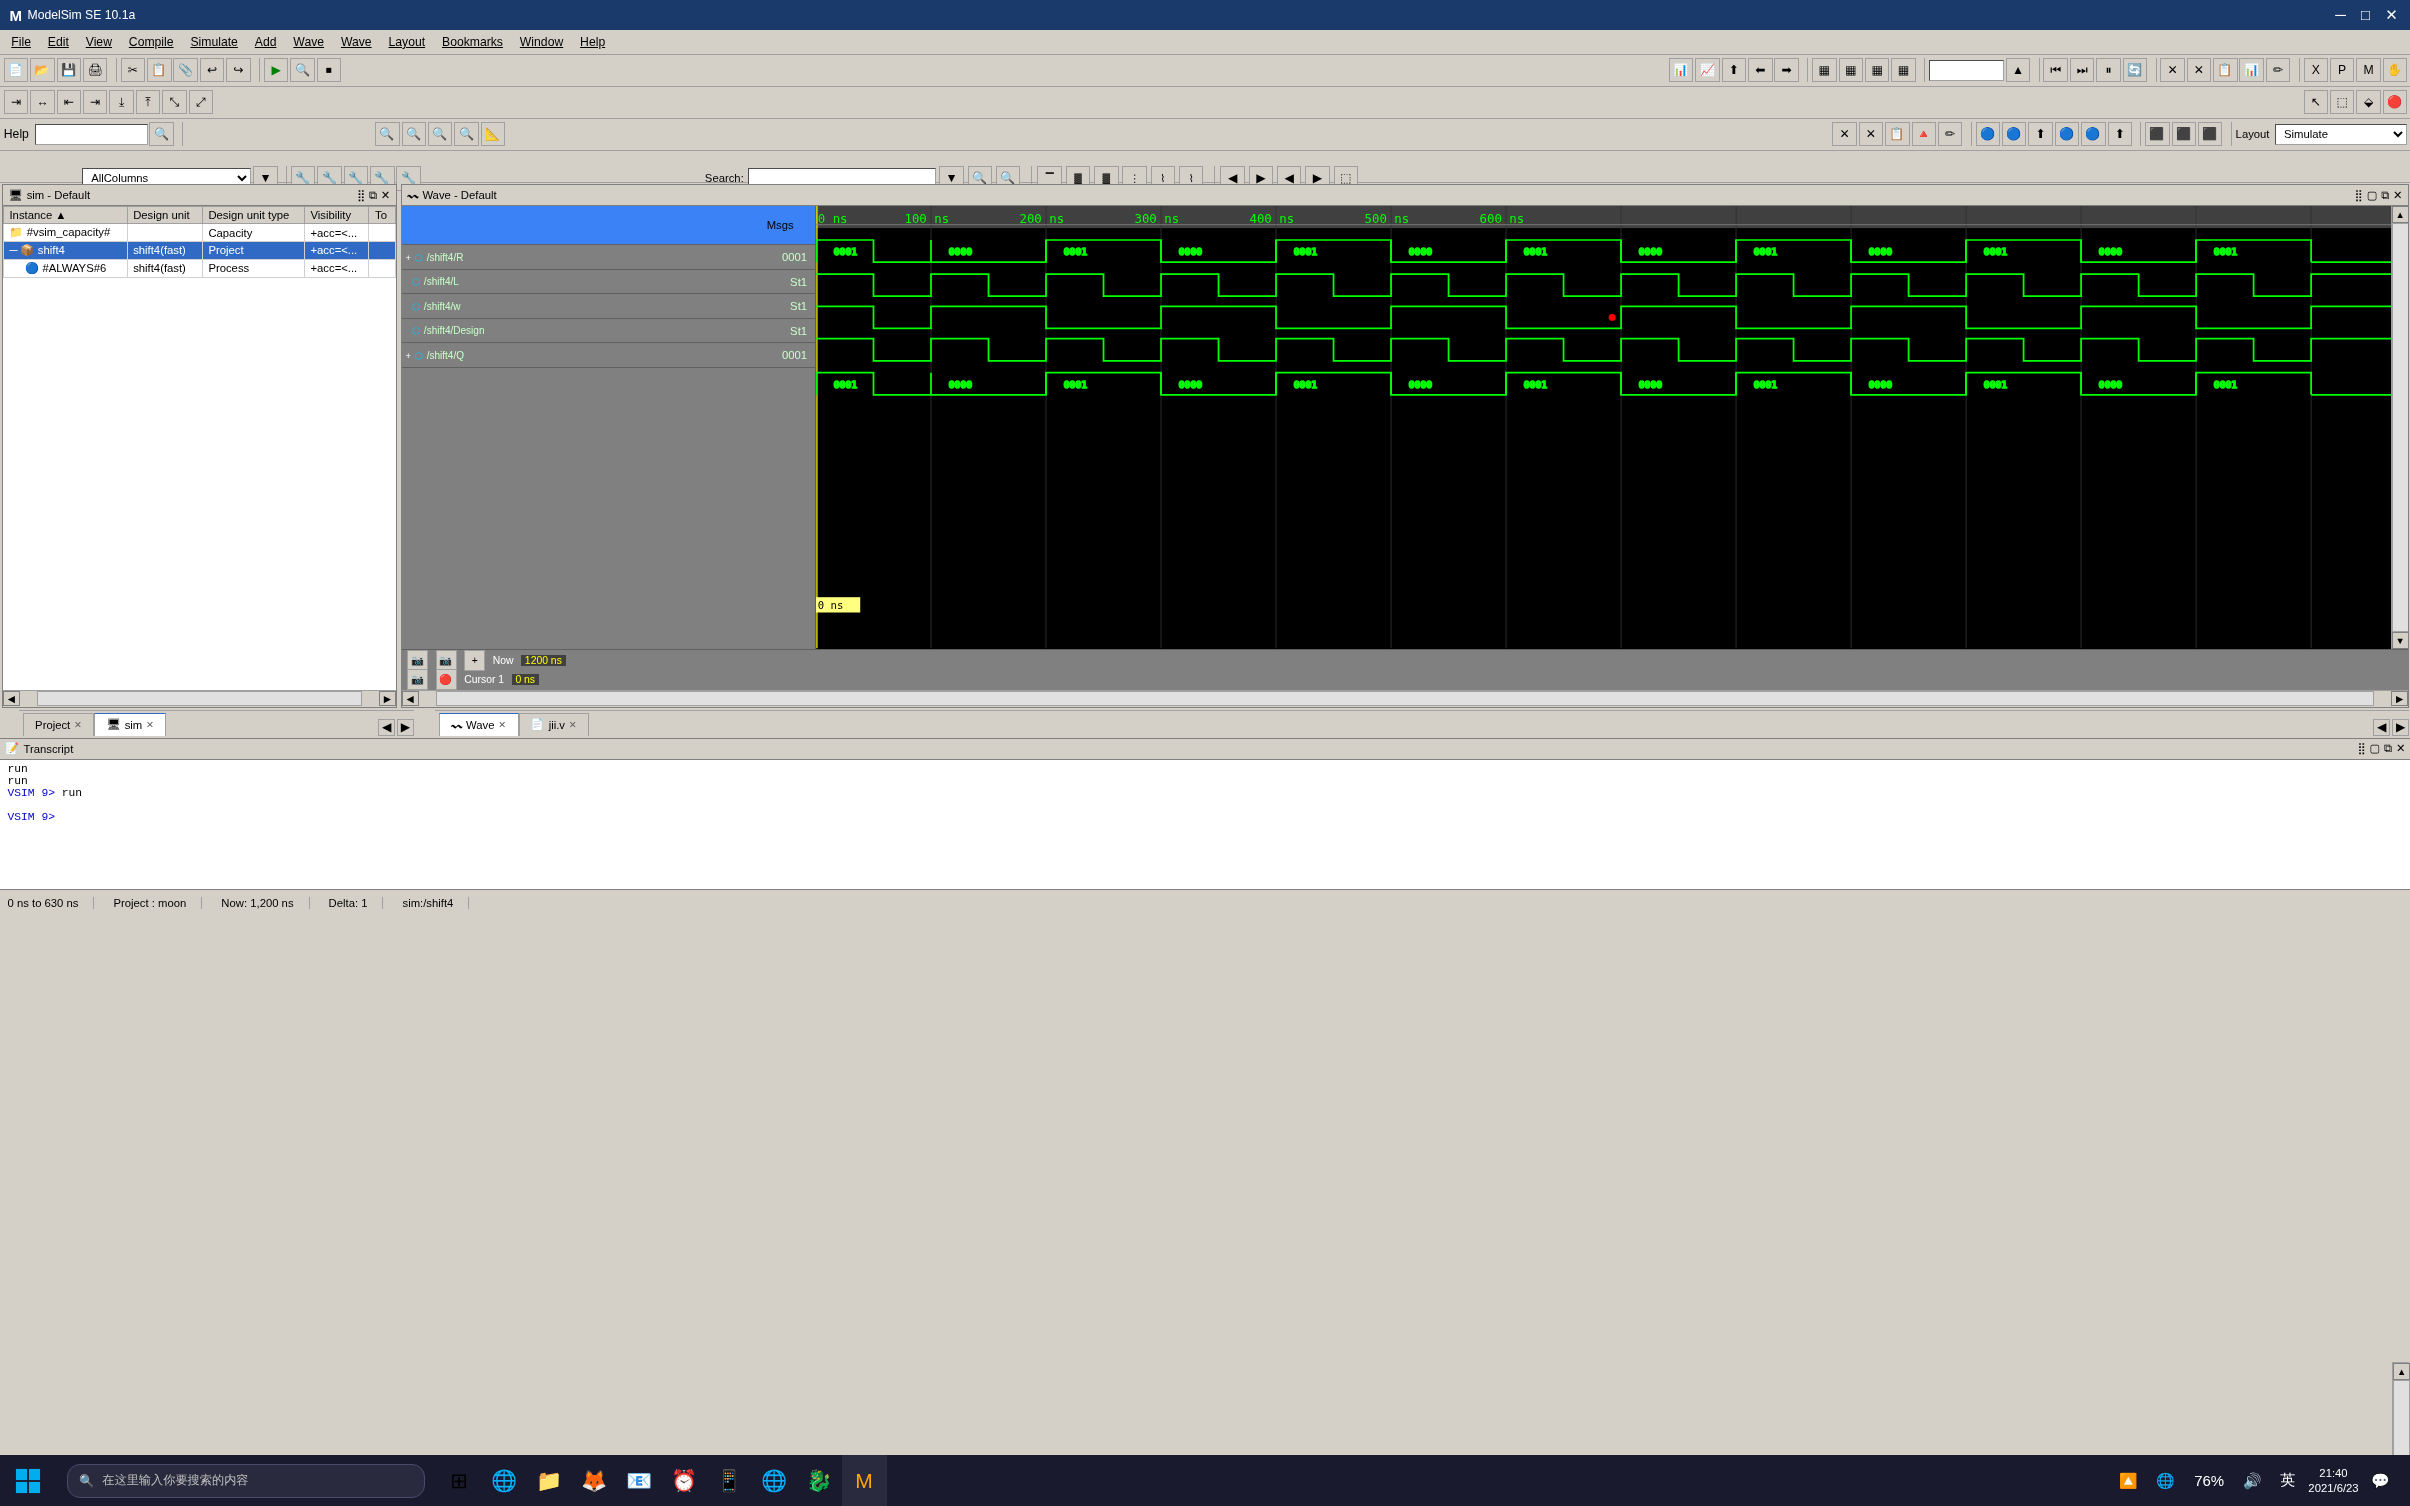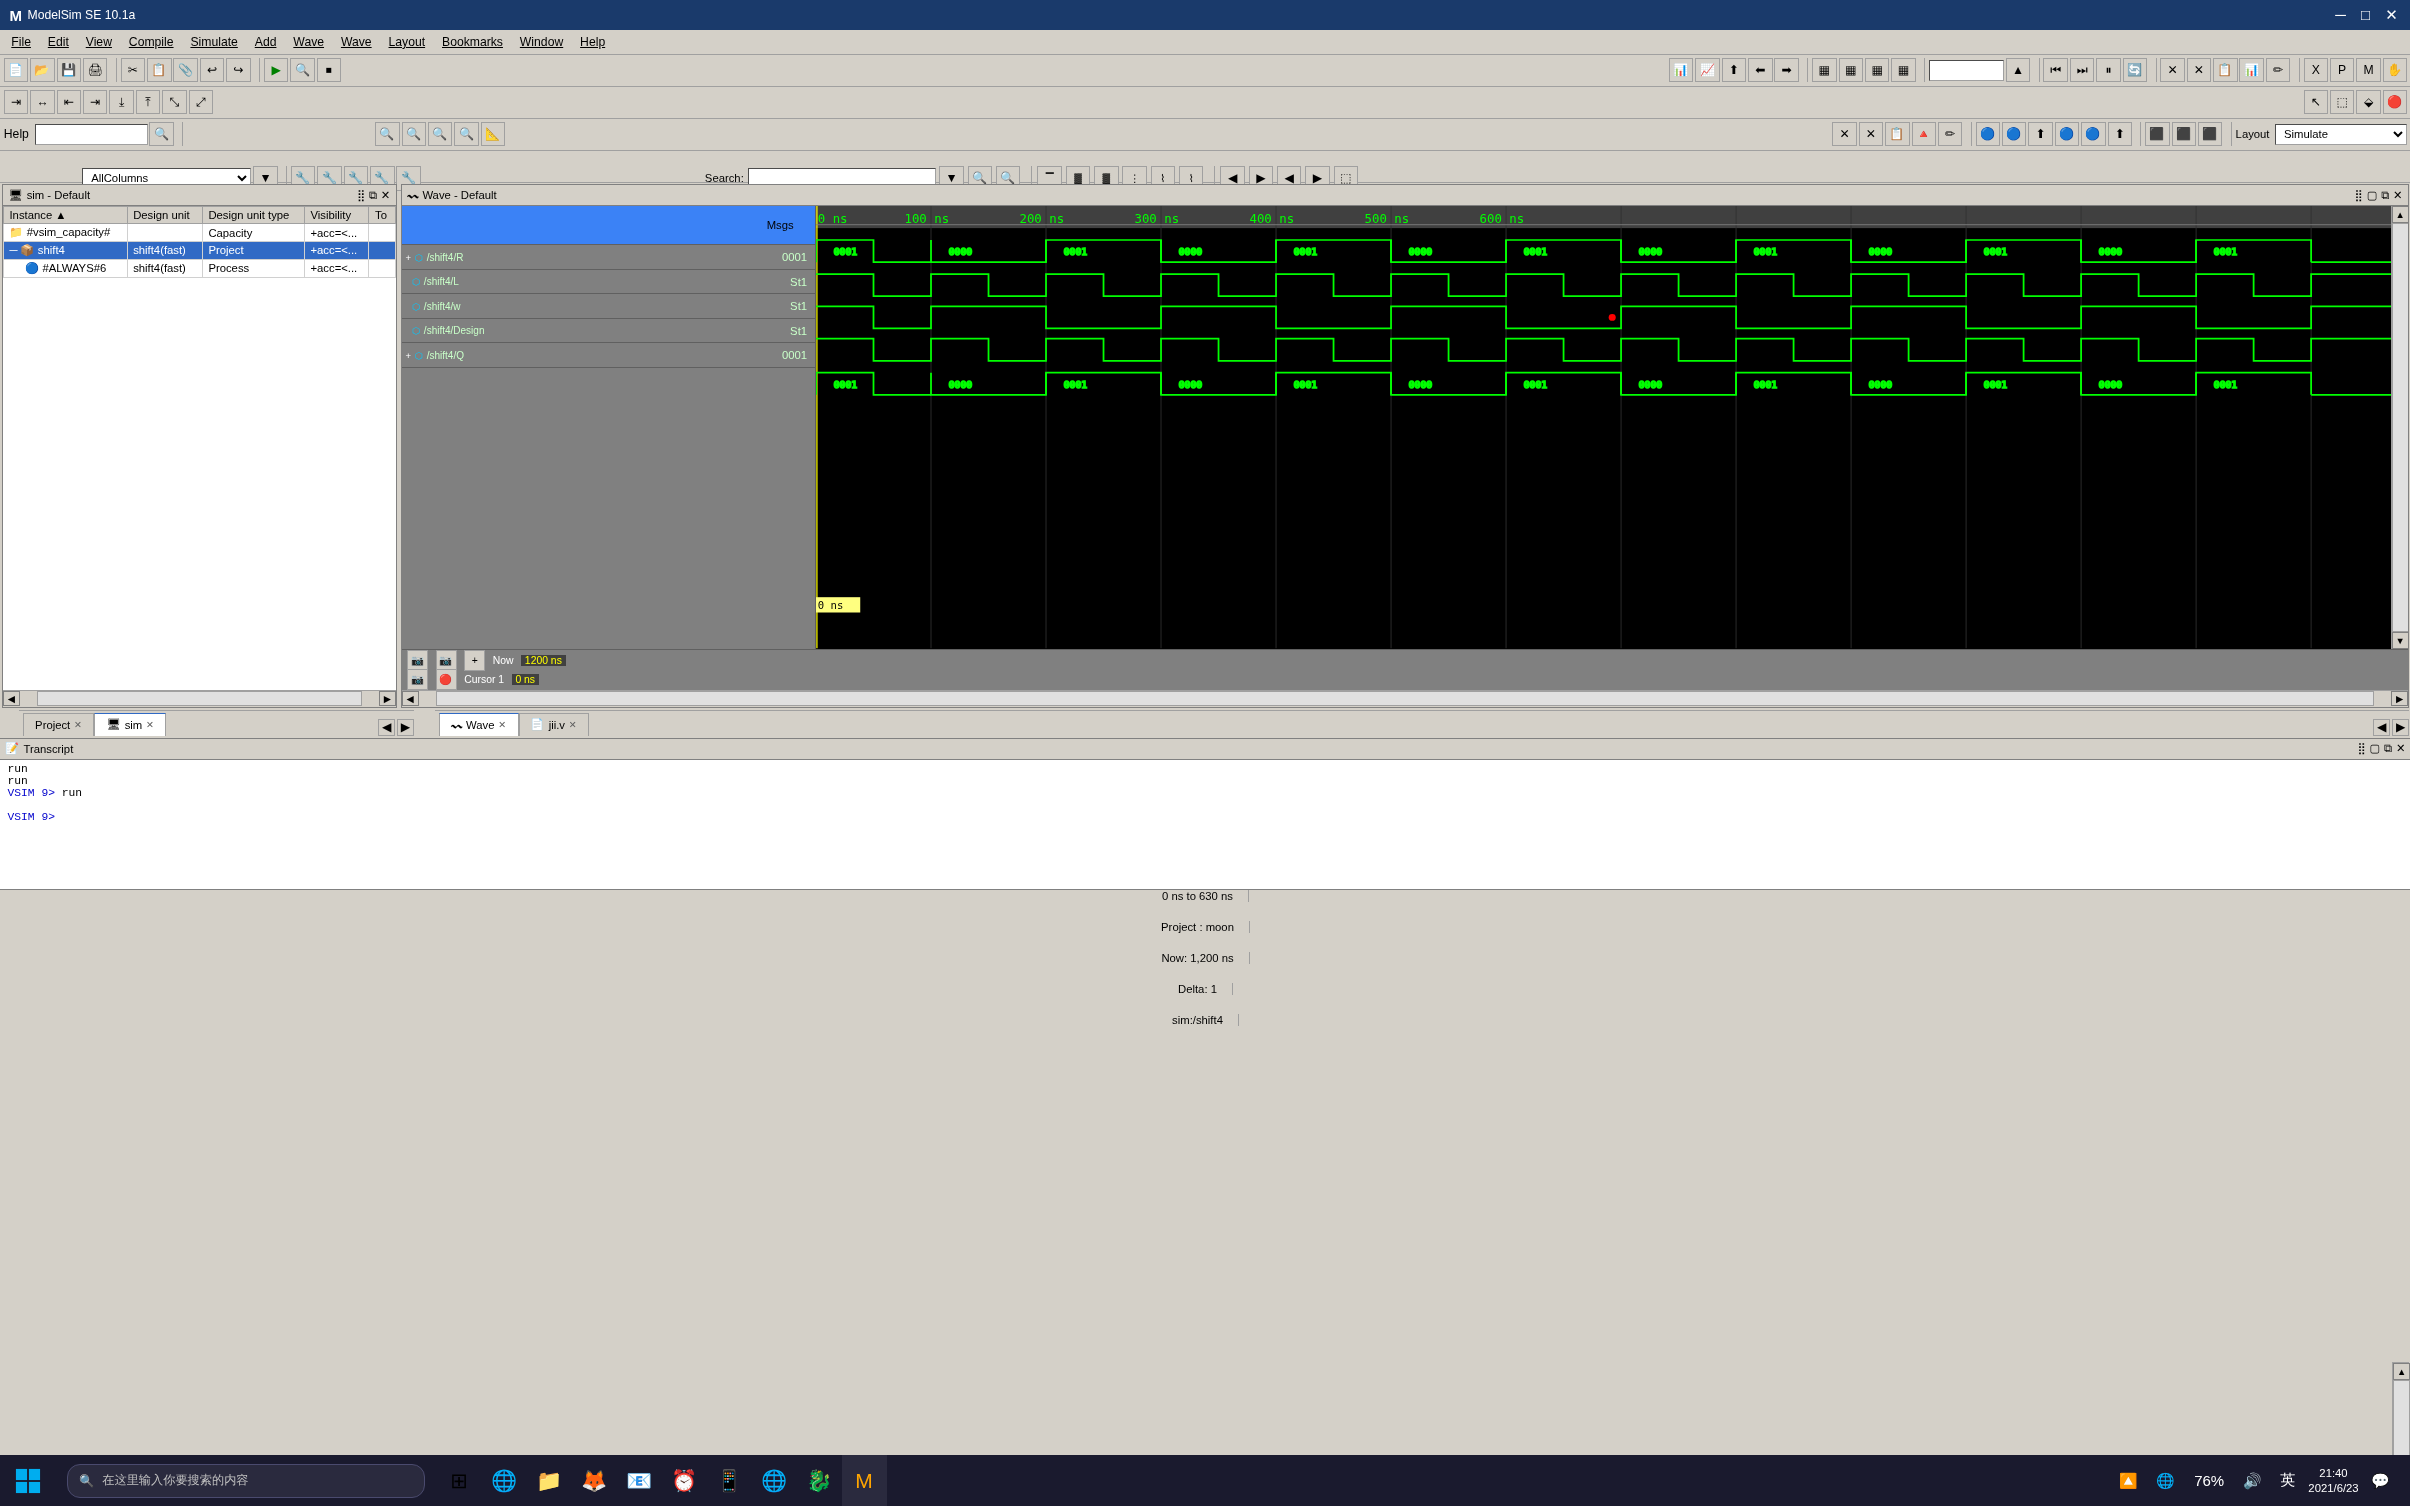--- a/index.html
+++ b/index.html
@@ -291,21 +291,20 @@
     
     #status-bar {
       height: 28px;
       background: #d4d0c8;
       border-top: 1.9px solid #808080;
       display: flex;
       align-items: center;
       padding: 0 7.5px;
       gap: 19px;
       font-size: 11.3px;
-      flex-direction: column;
     }
     .status-item { border-right: 0.9px solid #a0a0a0; padding-right: 15px; }
 
     
     #taskbar {
       position: fixed;
       bottom: 0;
       left: 0;
       width: 2411px;
       height: 51px;

